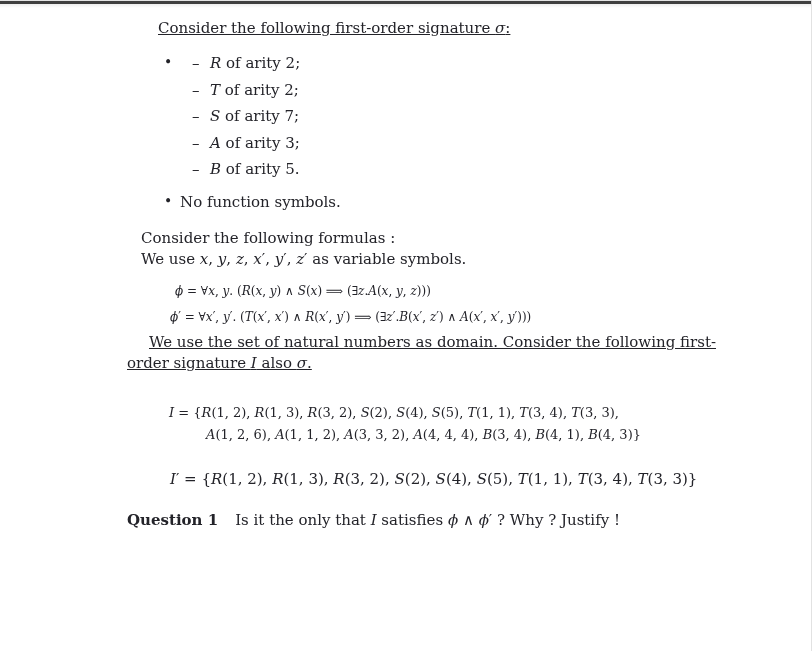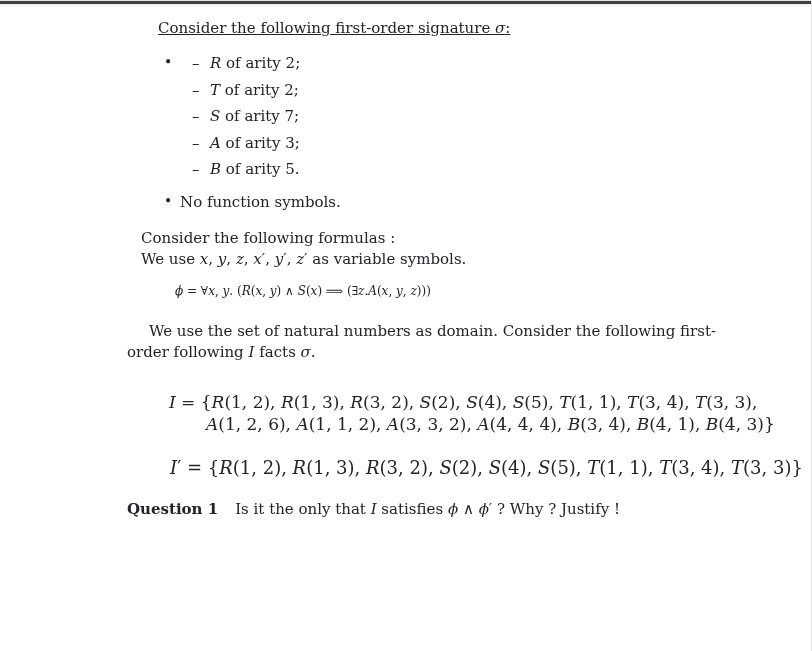--- a/index.html
+++ b/index.html
@@ -42,32 +42,32 @@
   ul.sub li + li { margin-top: 10.5px; }
   ul.sub li .dash { position: absolute; left: 51px; top: 0; }
 
   #p-vars { margin: 18px 0 0 141px; line-height: 20.5px; }
 
   .formulas { margin: 13px 0 0 141px; font-size: 12px; }
   .formula  { line-height: 18px; white-space: nowrap; font-family: "DejaVu Serif", "DejaVu Sans", serif; }
   #f-phi       { margin-left: 34px; }
   #f-phi-prime { margin-left: 29px; margin-top: 8px; }
 
-  #p-domain { margin: 21px 0 0 127px; line-height: 21px; }
+  #p-domain { margin: 6px 0 0 127px; line-height: 21px; text-decoration: underline; }
   #p-domain .line1 { text-indent: 22px; white-space: nowrap; }
   #p-domain .line2 { white-space: nowrap; }
 
-  .struct-i { margin: 30px 8px 0 127px; font-size: 17px; }
+  .struct-i { margin: 30px 8px 0 127px; font-size: 13px; }
   .struct-i .il1 { margin-left: 42px; line-height: 18px; white-space: nowrap; }
   .struct-i .il2 { margin-left: 79px; margin-top: 4px; line-height: 18px; white-space: nowrap; }
 
   #p-sub { margin: 26px 0 0 127px; line-height: 21px; }
   #p-sub .line { white-space: nowrap; }
 
-  .struct-ip { margin: 14px 0 0 127px; font-size: 18px; }
+  .struct-ip { margin: 14px 0 0 127px; font-size: 15px; }
   .struct-ip .ipl { margin-left: 43px; line-height: 18px; white-space: nowrap; }
 
   #p-question { margin: 24px 0 0 127px; line-height: 16px; white-space: nowrap; }
   #p-question .qlabel { font-weight: bold; margin-right: 17px; text-align: right; }
 </style>
 </head>
 <body>
 
 <div class="page">
   <div class="win-border">
@@ -92,25 +92,26 @@
 
     <div class="bullet" id="b-nofunc"><span class="marker">•</span><span>No function symbols.</span></div>
 
     <div id="p-vars">
       <div class="line">Consider the following formulas :</div>
       <div class="line"><span>We use </span><span><i>x</i>, <i>y</i>, <i>z</i>, <i>x</i>′, <i>y</i>′, <i>z</i>′</span><span> as variable symbols.</span></div>
     </div>
 
     <div class="formulas">
       <div class="formula" id="f-phi"><i>ϕ</i> = ∀<i>x</i>, <i>y</i>. (<i>R</i>(<i>x</i>, <i>y</i>) ∧ <i>S</i>(<i>x</i>) ⟹ (∃<i>z</i>.<i>A</i>(<i>x</i>, <i>y</i>, <i>z</i>)))</div>
+      <div class="formula" id="f-phi-prime"><i>ϕ</i>′ = ∀<i>x</i>′, <i>y</i>′. (<i>T</i>(<i>x</i>′, <i>x</i>′) ∧ <i>R</i>(<i>x</i>′, <i>y</i>′) ⟹ (∃<i>z</i>′.<i>B</i>(<i>x</i>′, <i>z</i>′) ∧ <i>A</i>(<i>x</i>′, <i>x</i>′, <i>y</i>′)))</div>
     </div>
 
     <div id="p-domain">
       <div class="line1">We use the set of natural numbers as domain. Consider the following first-</div>
-      <div class="line2"><span>order following </span><span><i>I</i></span><span> facts </span><span><i>σ</i></span><span>.</span></div>
+      <div class="line2"><span>order signature </span><span><i>I</i></span><span> also </span><span><i>σ</i></span><span>.</span></div>
     </div>
 
     <div class="struct-i">
       <div class="il1"><i>I</i> = {<i>R</i>(1, 2), <i>R</i>(1, 3), <i>R</i>(3, 2), <i>S</i>(2), <i>S</i>(4), <i>S</i>(5), <i>T</i>(1, 1), <i>T</i>(3, 4), <i>T</i>(3, 3),</div>
       <div class="il2"><i>A</i>(1, 2, 6), <i>A</i>(1, 1, 2), <i>A</i>(3, 3, 2), <i>A</i>(4, 4, 4), <i>B</i>(3, 4), <i>B</i>(4, 1), <i>B</i>(4, 3)}</div>
     </div>
 
     <div id="p-sub">
     </div>
 

